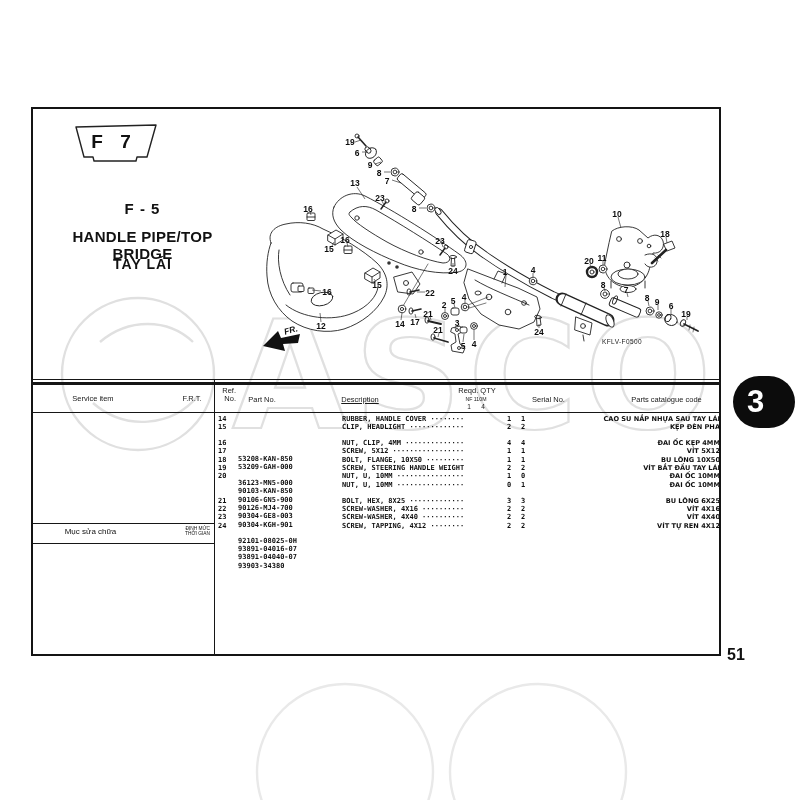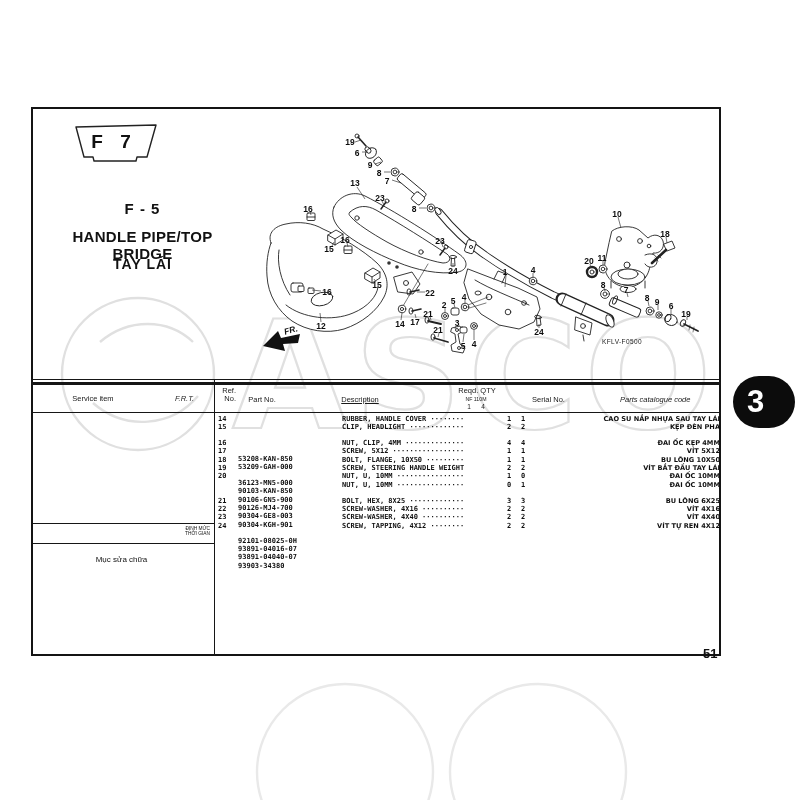--- a/index.html
+++ b/index.html
@@ -9,40 +9,40 @@
   .hline,.vline{position:absolute;background:#161616;}
   svg{position:absolute;left:0;top:0;}
   
   .tagtext{font-weight:bold;font-size:19px;letter-spacing:6px;text-align:center;}
   .sec-code{font-weight:bold;font-size:15px;text-align:center;letter-spacing:1px;}
   .title-en{font-size:15px;font-weight:bold;text-align:center;letter-spacing:.3px;}
   .title-vi{font-size:14px;font-weight:bold;text-align:center;letter-spacing:1px;}
   
   .th{position:absolute;font-size:7.5px;color:#1a1a1a;}
   .c{text-align:center;}
-  .r{text-align:left;font-style:italic;}
+  .r{text-align:center;}
   .mini{font-size:5.2px;}
   
   #rows{position:absolute;left:214px;top:414.5px;width:506px;}
   .trow{display:flex;height:8.3px;line-height:8.3px;font-family:"DejaVu Sans Mono",monospace;
         font-size:7px;font-weight:700;white-space:pre;color:#101010;}
   .row-gap{height:8px;}
   .c-ref{width:24px;padding-left:4px;box-sizing:border-box;}
   .c-part{width:68px;margin-top:40px;}
   .c-desc{width:160px;padding-left:36px;}
   .c-q{width:14px;text-align:center;}
   .c-serial{margin-left:42px;flex:1;font-family:"DejaVu Sans",sans-serif;font-size:6.6px;font-weight:700;text-align:right;}
   
   .muc{position:absolute;font-size:8px;color:#111;}
   .frt-vi{position:absolute;font-size:4.8px;line-height:5.4px;text-align:right;color:#111;}
   
   .side-tab{position:absolute;left:733px;top:376px;width:62px;height:52px;background:#0c0c0c;
             border-radius:26px;color:#fff;display:flex;align-items:center;padding-left:14px;
             box-sizing:border-box;font-size:31px;font-weight:bold;}
-  .pagenum{position:absolute;left:703px;top:646px;font-size:13px;font-weight:bold;}
+  .pagenum{position:absolute;left:727px;top:646px;font-size:16px;font-weight:bold;}
   .diagcode{position:absolute;left:602px;top:338px;font-size:6.5px;letter-spacing:.4px;color:#222;}
   .frmark{position:absolute;left:284px;top:325px;font-size:8.5px;font-weight:bold;font-style:italic;
           transform:rotate(-16deg);}
   .callout{font-family:"Liberation Sans",sans-serif;font-size:8.5px;font-weight:bold;fill:#0d0d0d;}
 </style>
 </head>
 <body>
 
 <div class="page">
 
@@ -321,21 +321,21 @@
       <div class="trow"><span class="c-ref">19</span><span class="c-part">90126-MJ4-700</span><span class="c-desc">SCREW, STEERING HANDLE WEIGHT</span><span class="c-q">2</span><span class="c-q">2</span><span class="c-serial">VÍT BẮT ĐẦU TAY LÁI</span></div>
       <div class="trow"><span class="c-ref">20</span><span class="c-part">90304-GE8-003</span><span class="c-desc">NUT, U, 10MM ················</span><span class="c-q">1</span><span class="c-q">0</span><span class="c-serial">ĐAI ỐC 10MM</span></div>
       <div class="trow"><span class="c-ref"></span><span class="c-part">90304-KGH-901</span><span class="c-desc">NUT, U, 10MM ················</span><span class="c-q">0</span><span class="c-q">1</span><span class="c-serial">ĐAI ỐC 10MM</span></div>
       <div class="row-gap"></div>
       <div class="trow"><span class="c-ref">21</span><span class="c-part">92101-08025-0H</span><span class="c-desc">BOLT, HEX, 8X25 ·············</span><span class="c-q">3</span><span class="c-q">3</span><span class="c-serial">BU LÔNG 6X25</span></div>
       <div class="trow"><span class="c-ref">22</span><span class="c-part">93891-04016-07</span><span class="c-desc">SCREW-WASHER, 4X16 ··········</span><span class="c-q">2</span><span class="c-q">2</span><span class="c-serial">VÍT 4X16</span></div>
       <div class="trow"><span class="c-ref">23</span><span class="c-part">93891-04040-07</span><span class="c-desc">SCREW-WASHER, 4X40 ··········</span><span class="c-q">2</span><span class="c-q">2</span><span class="c-serial">VÍT 4X40</span></div>
       <div class="trow"><span class="c-ref">24</span><span class="c-part">93903-34380</span><span class="c-desc">SCREW, TAPPING, 4X12 ········</span><span class="c-q">2</span><span class="c-q">2</span><span class="c-serial">VÍT TỰ REN 4X12</span></div>
     </div>
 
-  <div class="muc c" style="left:64px;top:527px;width:115px;margin-top:28px;">Mục sửa chữa</div>
+  <div class="muc c" style="left:33px;top:527px;width:115px;">Mục sửa chữa</div>
   <div class="frt-vi" style="left:168px;top:526px;width:42px;">
     <div>ĐỊNH MỨC</div>
     <div>THỜI GIAN</div>
   </div>
 
   <div class="diagcode">KFLV-F0500</div>
   <div class="frmark">FR.</div>
 
   <div class="side-tab">
     <span>3</span>

